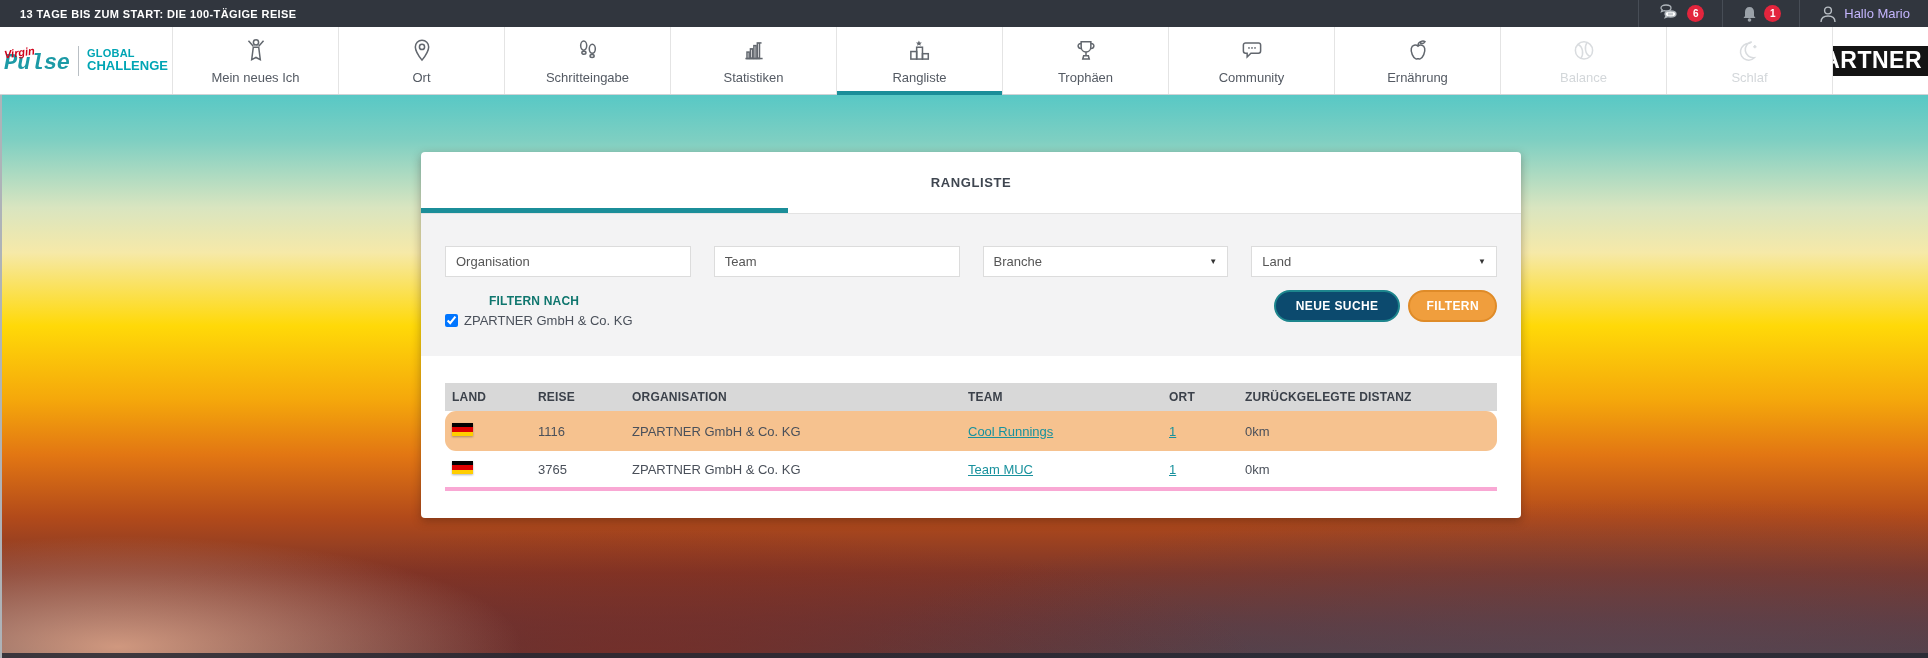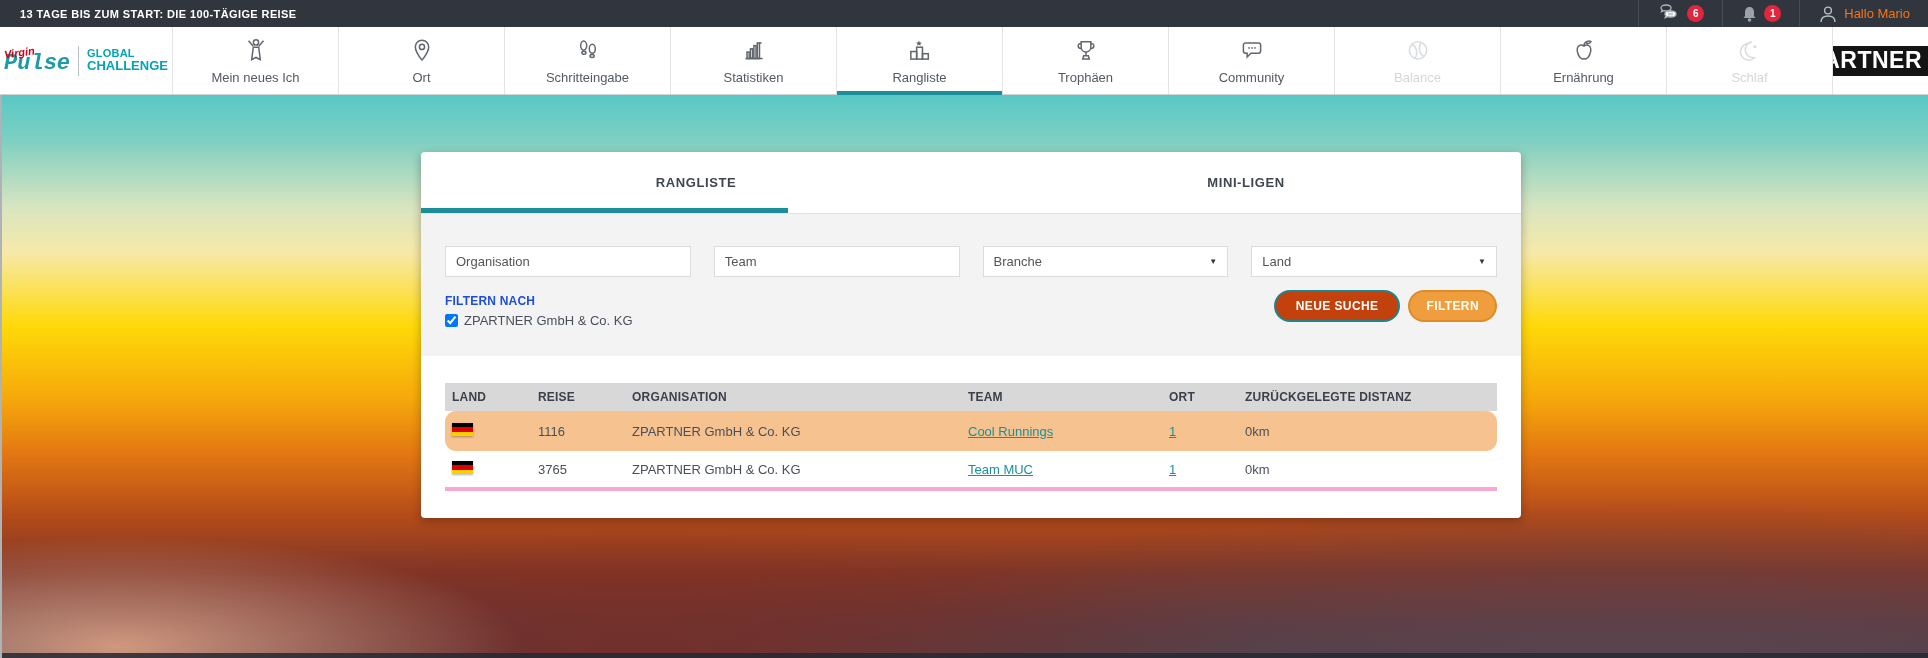--- a/index.html
+++ b/index.html
@@ -5,21 +5,21 @@
   * { margin:0; padding:0; box-sizing:border-box; }
   html,body { width:1928px; height:658px; overflow:hidden; font-family:"Liberation Sans", sans-serif; background:#fff; }
   .page { position:relative; width:1928px; height:576px; }
 
   
   .topbar { position:absolute; top:0; left:0; width:100%; height:27px; background:#31363e; display:flex; align-items:center; justify-content:space-between; }
   .topbar-title { color:#fff; font-size:11px; font-weight:700; letter-spacing:.4px; padding-left:20px; font-stretch:condensed; }
   .topbar-right { display:flex; height:100%; align-items:center; }
   .topbar-cell { display:flex; align-items:center; height:100%; padding:0 18px; border-left:1px solid #474d56; gap:6px; }
   .badge { background:#e3253d; color:#fff; min-width:17px; height:17px; border-radius:9px; font-size:10px; font-weight:700; display:flex; align-items:center; justify-content:center; padding:0 4px; }
-  .greeting { color:#f97316; font-size:13px; }
+  .greeting { color:#c4b5fd; font-size:13px; }
 
   
   .navbar { position:absolute; top:27px; left:0; width:100%; height:68px; background:#fff; display:flex; border-bottom:1px solid #cfd3d6; }
   .logo-cell { width:172px; display:flex; align-items:center; justify-content:center; gap:8px; }
   .vp-script { font-style:italic; font-weight:700; line-height:1; }
   .vp-virgin { color:#d0021b; font-size:11px; display:block; transform:rotate(-8deg); margin-bottom:-4px; margin-right:14px; }
   .vp-pulse { color:#1c9aa6; font-size:22px; display:block; font-family:Liberation Mono, monospace; }
   .vp-divider { width:1px; height:30px; background:#b9bfc4; }
   .gc-stack { color:#00a5b4; font-weight:700; font-size:11px; line-height:1.05; font-stretch:condensed; letter-spacing:.2px; }
   .gc-stack .big { font-size:13px; letter-spacing:0; }
@@ -51,26 +51,26 @@
   .card-tab { flex:1; display:flex; align-items:center; justify-content:center; font-size:13px; font-weight:700; color:#3f4650; letter-spacing:.6px; font-stretch:condensed; cursor:pointer; }
   .tab-underline { position:absolute; left:0; bottom:0; width:33.33%; height:5px; background:#1b8e99; }
 
   .filter-section { background:#f3f3f4; height:142px; position:relative; padding:32px 24px 0 24px; }
   .filter-row { display:flex; gap:23px; }
   .f-field { flex:1; height:31px; background:#fff; border:1px solid #dcdcdc; font-size:13px; color:#555; padding:0 10px; display:flex; align-items:center; }
   input.f-field { outline:none; }
   input.f-field::placeholder { color:#555; opacity:1; }
   .f-select { justify-content:space-between; cursor:pointer; }
   .f-select .caret { font-size:8px; color:#333; }
-  .filtern-nach { margin-top:17px; font-size:12px; font-weight:700; color:#1d4ed8; letter-spacing:.2px; }
+  .filtern-nach { margin-top:17px; font-size:12px; font-weight:700; color:#0f766e; letter-spacing:.2px;margin-left:44px; }
   .chk-row { margin-top:5px; display:flex; align-items:center; gap:6px; font-size:13px; color:#4a505a; font-weight:400; }
   .chk-row input { width:13px; height:13px; }
   .filter-buttons { position:absolute; right:24px; top:76px; display:flex; gap:8px; }
   .btn { border-radius:16px; height:32px; color:#fff; font-weight:800; font-size:12px; letter-spacing:.4px; display:flex; align-items:center; justify-content:center; cursor:pointer; font-stretch:condensed; }
-  .btn-teal { background:#c2410c; border:2px solid #1d858d; padding:0 20px; }
+  .btn-teal { background:#0c4a6e; border:2px solid #1d858d; padding:0 20px; }
   .btn-orange { background:#f09e3d; border:2px solid #df8b28; padding:0 16px; }
 
   .table-section { padding:27px 24px 0 24px; }
   .t-grid { display:grid; grid-template-columns:86px 94px 336px 201px 76px 1fr; align-items:center; }
   .t-head { background:#d8d8d8; height:28px; }
   .t-head > div { font-size:12px; font-weight:700; color:#3b414a; letter-spacing:.2px; font-stretch:condensed; padding-left:7px; }
   .t-row { height:40px; background:#fff; border-bottom:4px solid #f9a8d4; }
   .t-row > div { font-size:13px; color:#4a505a; padding-left:7px; }
   .t-row.highlight { background:#f6c28f; border-bottom:none;border-radius:11px; }
   .flag-de { width:21px; height:13px; display:inline-block; box-shadow:0 1px 2px rgba(0,0,0,.3); background:linear-gradient(180deg,#000 0%,#000 33.4%,#dd0000 33.4%,#dd0000 66.7%,#ffce00 66.7%,#ffce00 100%); }
@@ -188,38 +188,38 @@
     <div class="nav-item">
       <svg class="nav-icon" viewBox="0 0 26 26">
         <path d="M7 5.5 L19 5.5 C20.1 5.5 21 6.4 21 7.5 L21 13 C21 14.1 20.1 15 19 15 L12 15 L8.5 18.5 L8.5 15 L7 15 C5.9 15 5 14.1 5 13 L5 7.5 C5 6.4 5.9 5.5 7 5.5 Z"></path>
         <circle class="fillpart" cx="10.2" cy="10.2" r="0.8"></circle>
         <circle class="fillpart" cx="13" cy="10.2" r="0.8"></circle>
         <circle class="fillpart" cx="15.8" cy="10.2" r="0.8"></circle>
       </svg>
       <span class="lbl">Community</span>
     </div>
 
+    <div class="nav-item">
+      <svg class="nav-icon" viewBox="0 0 26 26">
+        <path d="M13 8.5 C11 6.8 7.5 7.3 6.8 10.5 C6 14 8.5 19.5 11 20.3 C12 20.6 12.5 20.1 13 20.1 C13.5 20.1 14 20.6 15 20.3 C17.5 19.5 20 14 19.2 10.5 C18.5 7.3 15 6.8 13 8.5 Z"></path>
+        <path d="M13 8 C13 6 14 4.8 15.5 4.3"></path>
+        <path d="M15.5 4.3 C17.5 3.4 19 4 19.5 4.3 C19 5.8 17 6.5 15.5 5.8 Z"></path>
+      </svg>
+      <span class="lbl">Ernährung</span>
+    </div>
+
     <div class="nav-item disabled">
       <svg class="nav-icon" viewBox="0 0 26 26">
         <circle cx="13" cy="12.5" r="8"></circle>
         <path d="M7.5 7 C12 9 13 16 10 20"></path>
         <path d="M18.5 18 C14 16 13 9 16 5"></path>
       </svg>
       <span class="lbl">Balance</span>
     </div>
 
-    <div class="nav-item">
-      <svg class="nav-icon" viewBox="0 0 26 26">
-        <path d="M13 8.5 C11 6.8 7.5 7.3 6.8 10.5 C6 14 8.5 19.5 11 20.3 C12 20.6 12.5 20.1 13 20.1 C13.5 20.1 14 20.6 15 20.3 C17.5 19.5 20 14 19.2 10.5 C18.5 7.3 15 6.8 13 8.5 Z"></path>
-        <path d="M13 8 C13 6 14 4.8 15.5 4.3"></path>
-        <path d="M15.5 4.3 C17.5 3.4 19 4 19.5 4.3 C19 5.8 17 6.5 15.5 5.8 Z"></path>
-      </svg>
-      <span class="lbl">Ernährung</span>
-    </div>
-
     <div class="nav-item disabled">
       <svg class="nav-icon" viewBox="0 0 26 26">
         <path d="M14.5 4.5 C10.5 5.5 8 9 8.7 13 C9.4 17 13 19.8 17 19.3 C15 21.3 12 22 9.5 21.2 C5.8 20 3.5 16.2 4.3 12.3 C5.1 8.4 8.7 5.5 12.7 5.8 Z"></path>
         <path d="M17.5 7.5 L17.5 10.5 M16 9 L19 9"></path>
       </svg>
       <span class="lbl">Schlaf</span>
     </div>
 
     <div class="partner-cell">
       <div class="zp-logo">
@@ -227,21 +227,20 @@
         <div class="zp-name">PARTNER</div>
       </div>
     </div>
   </div>
 
   <div class="hero">
 
     <div class="card">
       <div class="card-tabs">
         <div class="card-tab">RANGLISTE</div>
-        <div class="card-tab">MINI-LIGEN</div>
         <div class="tab-underline"></div>
       </div>
 
       <div class="filter-section">
         <div class="filter-row">
           <input class="f-field" type="text" placeholder="Organisation" style="">
           <input class="f-field" type="text" placeholder="Team" style="">
           <div class="f-field f-select">
             <span>Branche</span>
             <span class="caret">▼</span>

